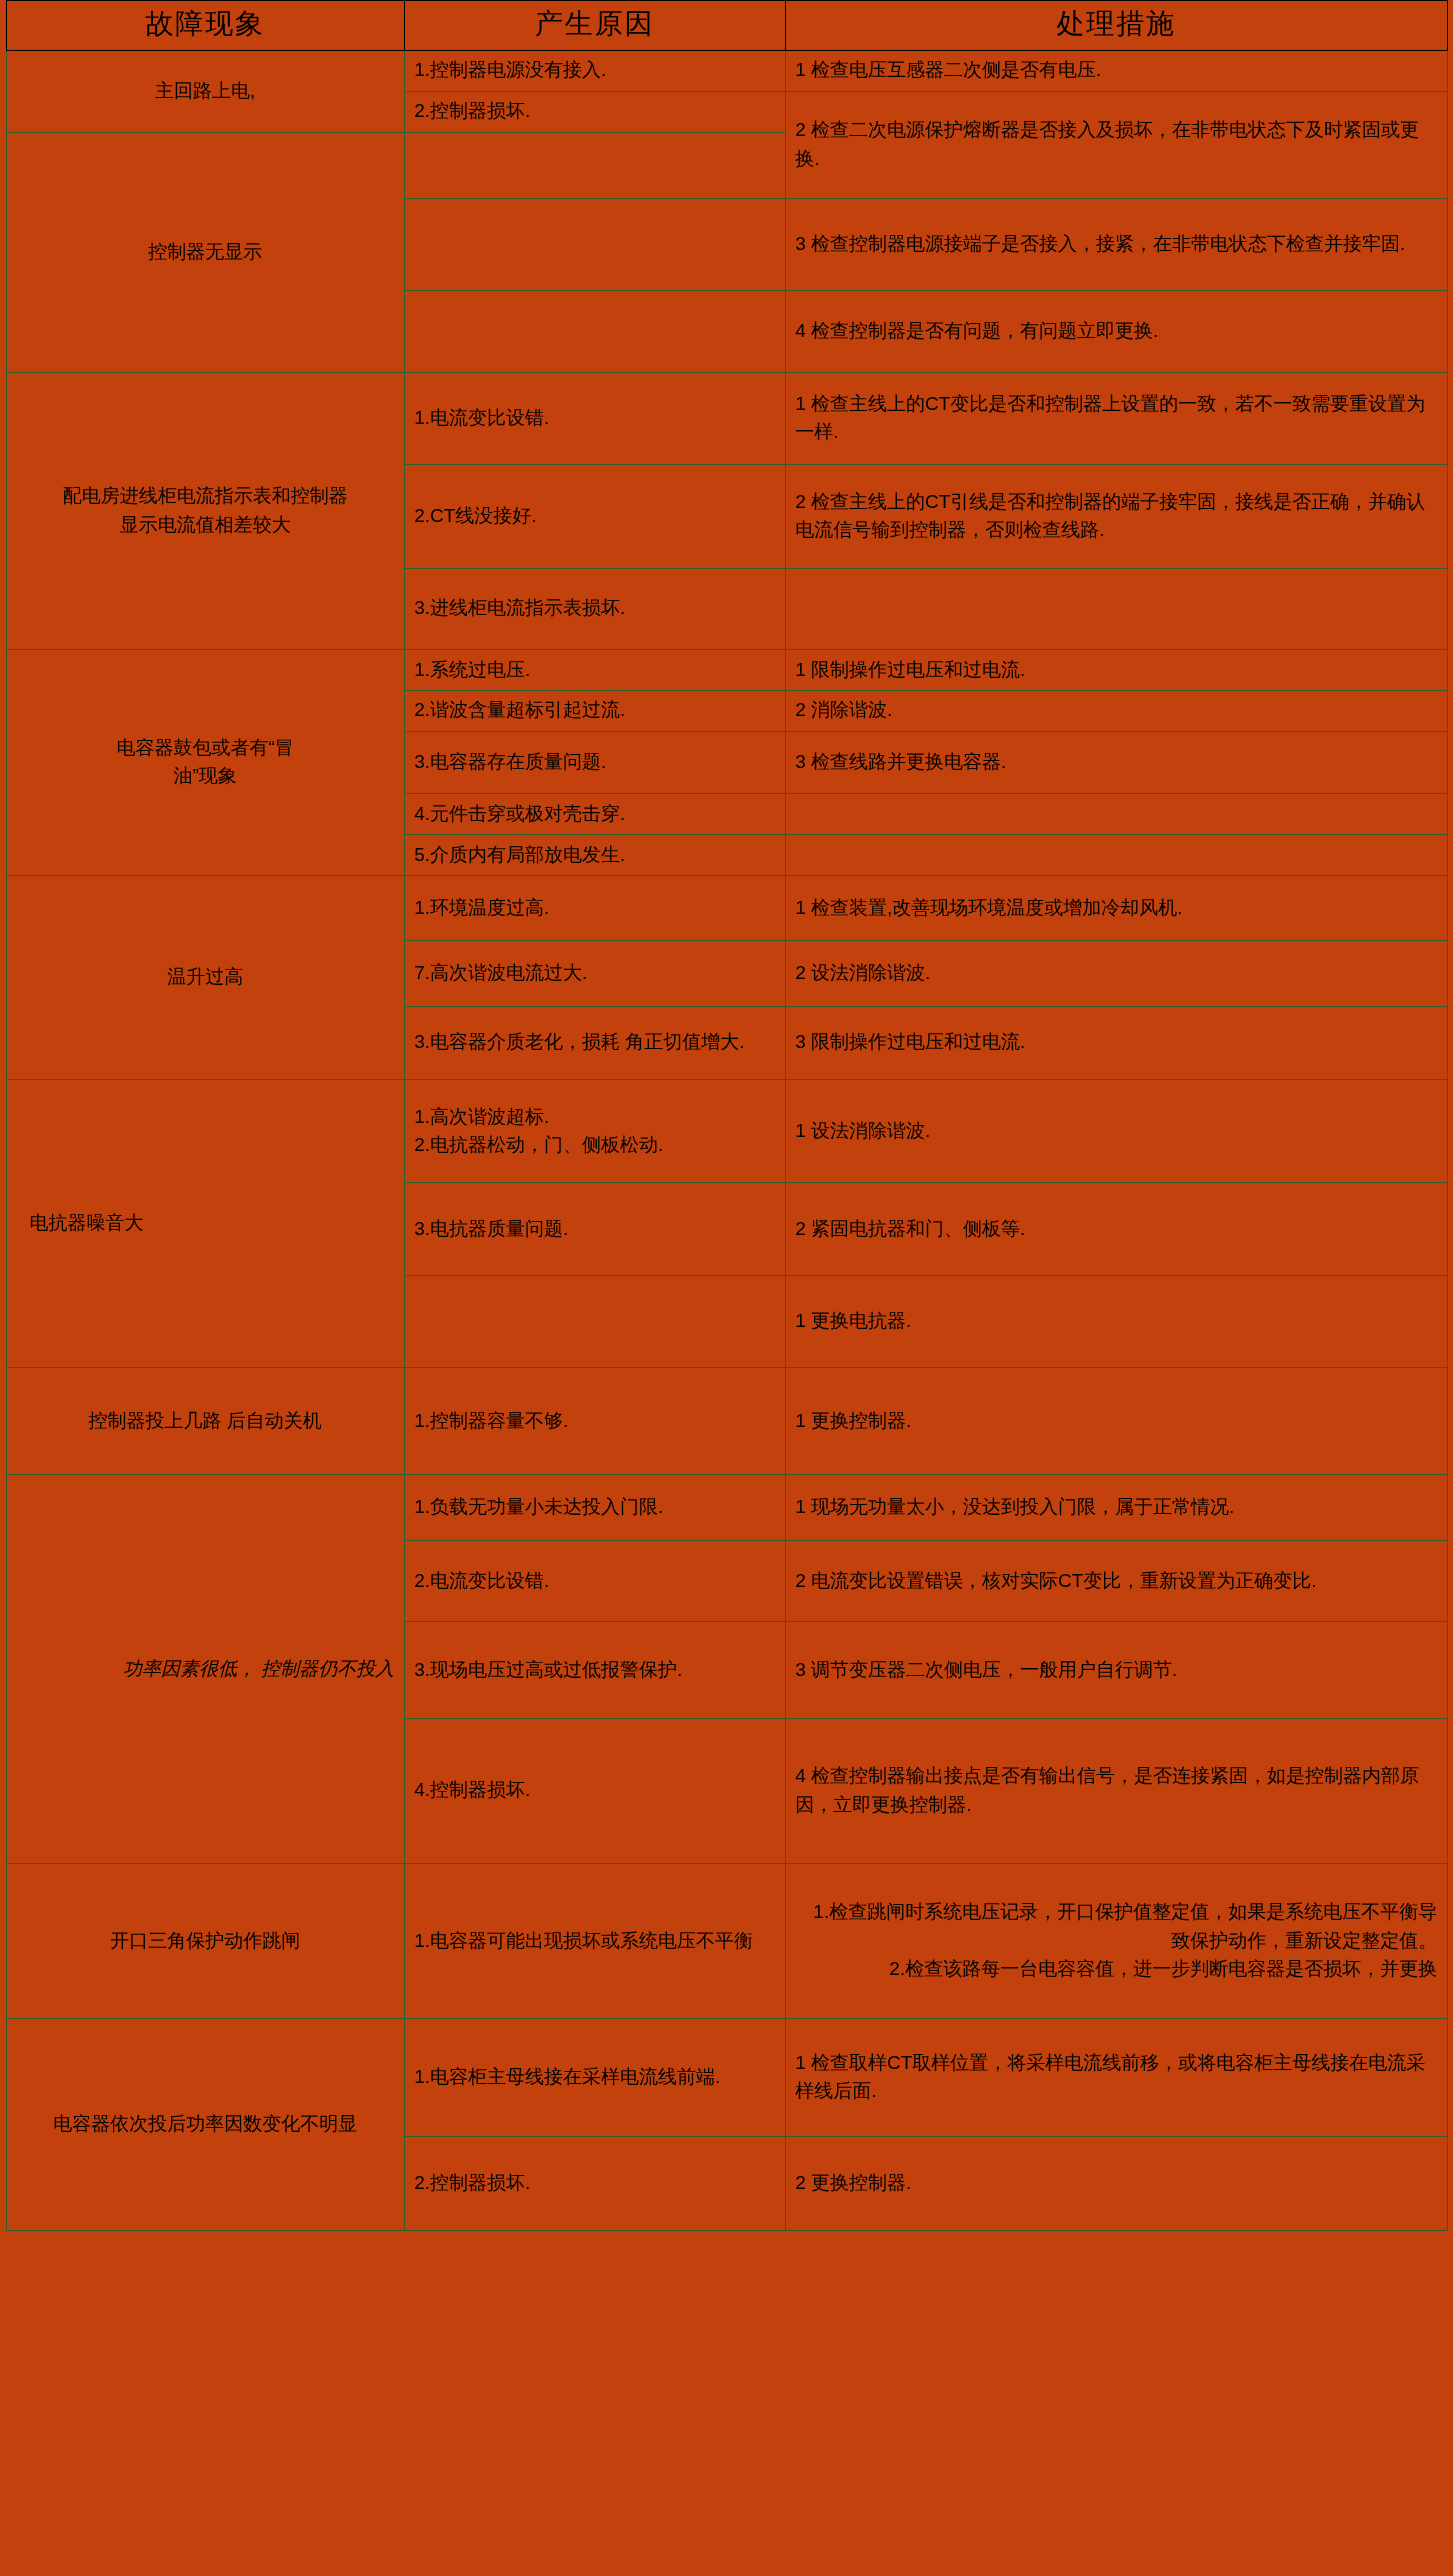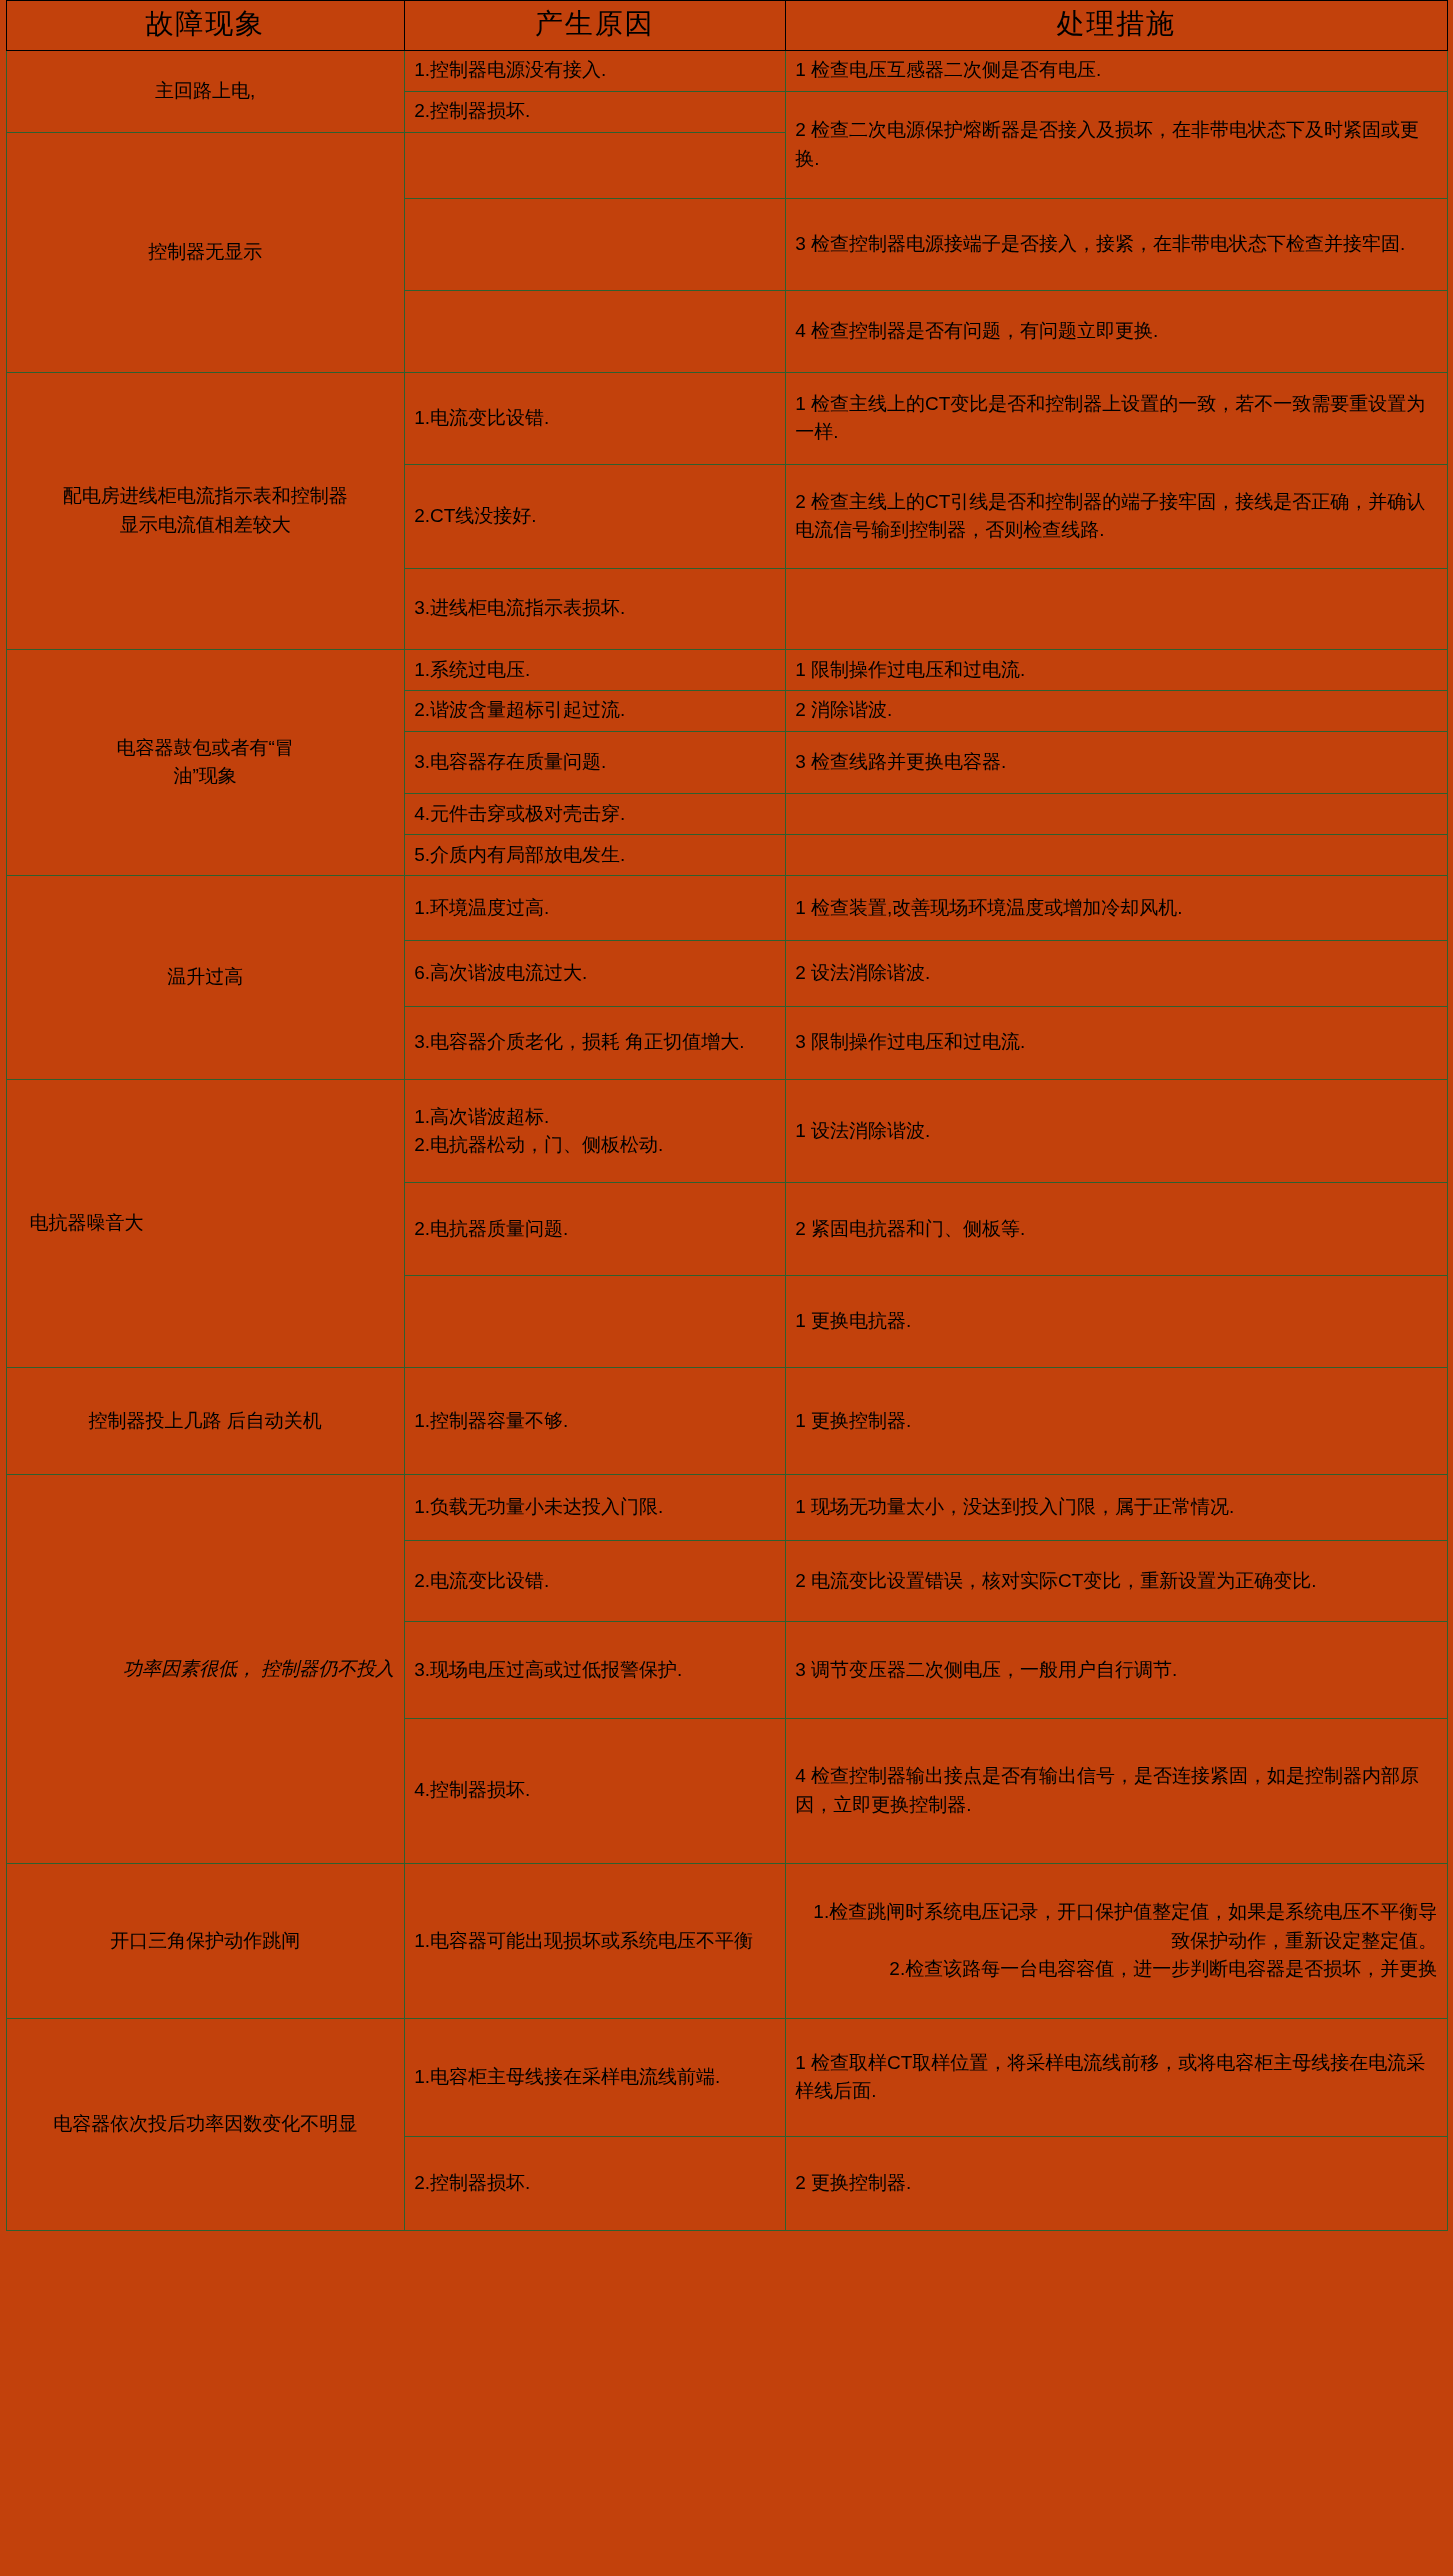--- a/index.html
+++ b/index.html
@@ -146,38 +146,38 @@
       </tr>
 
       <tr class="grp-top">
         <td class="sym" rowspan="3">
           <div>温升过高</div>
         </td>
         <td class="cause" style="height:53px;">1.环境温度过高.</td>
         <td class="action">1    检查装置,改善现场环境温度或增加冷却风机.</td>
       </tr>
       <tr>
-        <td class="cause" style="height:53px;">6.高次谐波电流过大.</td>
+        <td class="cause" style="height:53px;">7.高次谐波电流过大.</td>
         <td class="action">2    设法消除谐波.</td>
       </tr>
       <tr>
         <td class="cause" style="height:61px;">3.电容器介质老化，损耗   角正切值增大.</td>
         <td class="action">3    限制操作过电压和过电流.</td>
       </tr>
 
       <tr class="grp-top">
         <td class="sym" rowspan="3">
           <div style="text-align:left; padding-left:13.3px;">电抗器噪音大</div>
         </td>
         <td class="cause indent tight" style="height:91px; white-space:pre-line;">1.高次谐波超标.
        2.电抗器松动，门、侧板松动.</td>
         <td class="action">1    设法消除谐波.</td>
       </tr>
       <tr>
-        <td class="cause indent" style="height:80px;">2.电抗器质量问题.</td>
+        <td class="cause indent" style="height:80px;">3.电抗器质量问题.</td>
         <td class="action">2    紧固电抗器和门、侧板等.</td>
       </tr>
       <tr>
         <td class="cause" style="height:80px;"></td>
         <td class="action">1    更换电抗器.</td>
       </tr>
 
       <tr class="grp-top">
         <td class="sym" style="height:95px;">
           <div>控制器投上几路 后自动关机</div>

